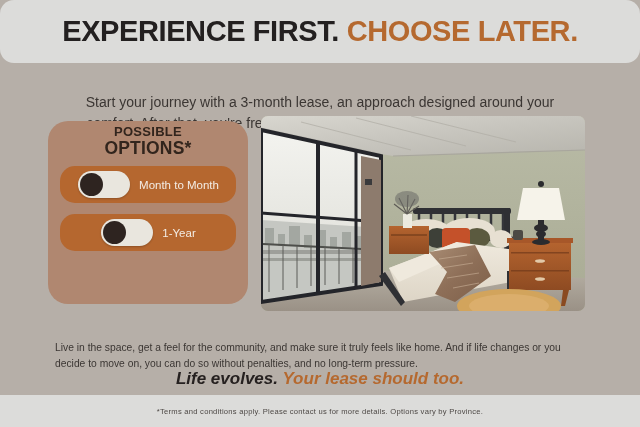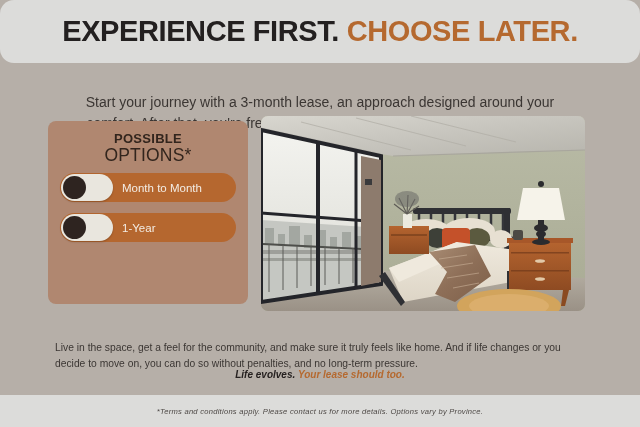--- a/index.html
+++ b/index.html
@@ -53,51 +53,52 @@
   }
 
   
   .options-card {
     position: absolute;
     left: 48px;
     top: 121px;
     width: 200px;
     height: 183px;
     background: #b08770;
-    border-radius: 8px;
+    border-radius: 20px;
     box-sizing: border-box;
-    padding: 11px 12px 12px 12px;
+    padding: 4px 12px 12px 12px;
   }
   .card-title {
     text-align: center;
     color: #32251d;
     line-height: 1.06;
     margin-bottom: 9px;
   }
   .card-title .ct-small {
     display: block;
     font-size: 13px;
     font-weight: bold;
     letter-spacing: 0.3px;
   }
   .card-title .ct-large {
     display: block;
     font-size: 17.5px;
-    font-weight: normal;
+    font-weight: bold;
     letter-spacing: 0.2px;
   }
 
   .toggle-row {
     position: relative;
-    height: 29px;
+    height: 37px;
     margin: 0 0 11px 0;
     background: #b5672f;
     border-radius: 15px;
     display: flex;
     align-items: center;
+    justify-content: center;
   }
   .toggle-row:last-child { margin-bottom: 0; }
 
   .switch {
     position: relative;
     flex: 0 0 auto;
     width: 52px;
     height: 27px;
     background: #e9e6de;
     border-radius: 14px;
@@ -142,39 +143,38 @@
     font-size: 10.3px;
     line-height: 1.55;
     color: #3b3633;
   }
   .tagline {
     position: absolute;
     left: 55px;
     top: 369px;
     width: 530px;
     text-align: center;
-    font-size: 10px;
+    font-size: 17px;
     font-weight: bold;
     font-style: italic;
   }
   .tagline .tg-dark { color: #262120; }
   .tagline .tg-accent { color: #b5692f; }
 
   
   .footer-band {
     position: absolute;
     left: 0;
     top: 395px;
     width: 640px;
     height: 32px;
     background: #dcdcda;
     display: flex;
     align-items: center;
     justify-content: center;
-    font-style: italic;
   }
   .footer-note {
     font-size: 7.6px;
     letter-spacing: 0.25px;
     color: #4d4845;
     white-space: nowrap;
   }
 </style>
 </head>
 <body>

